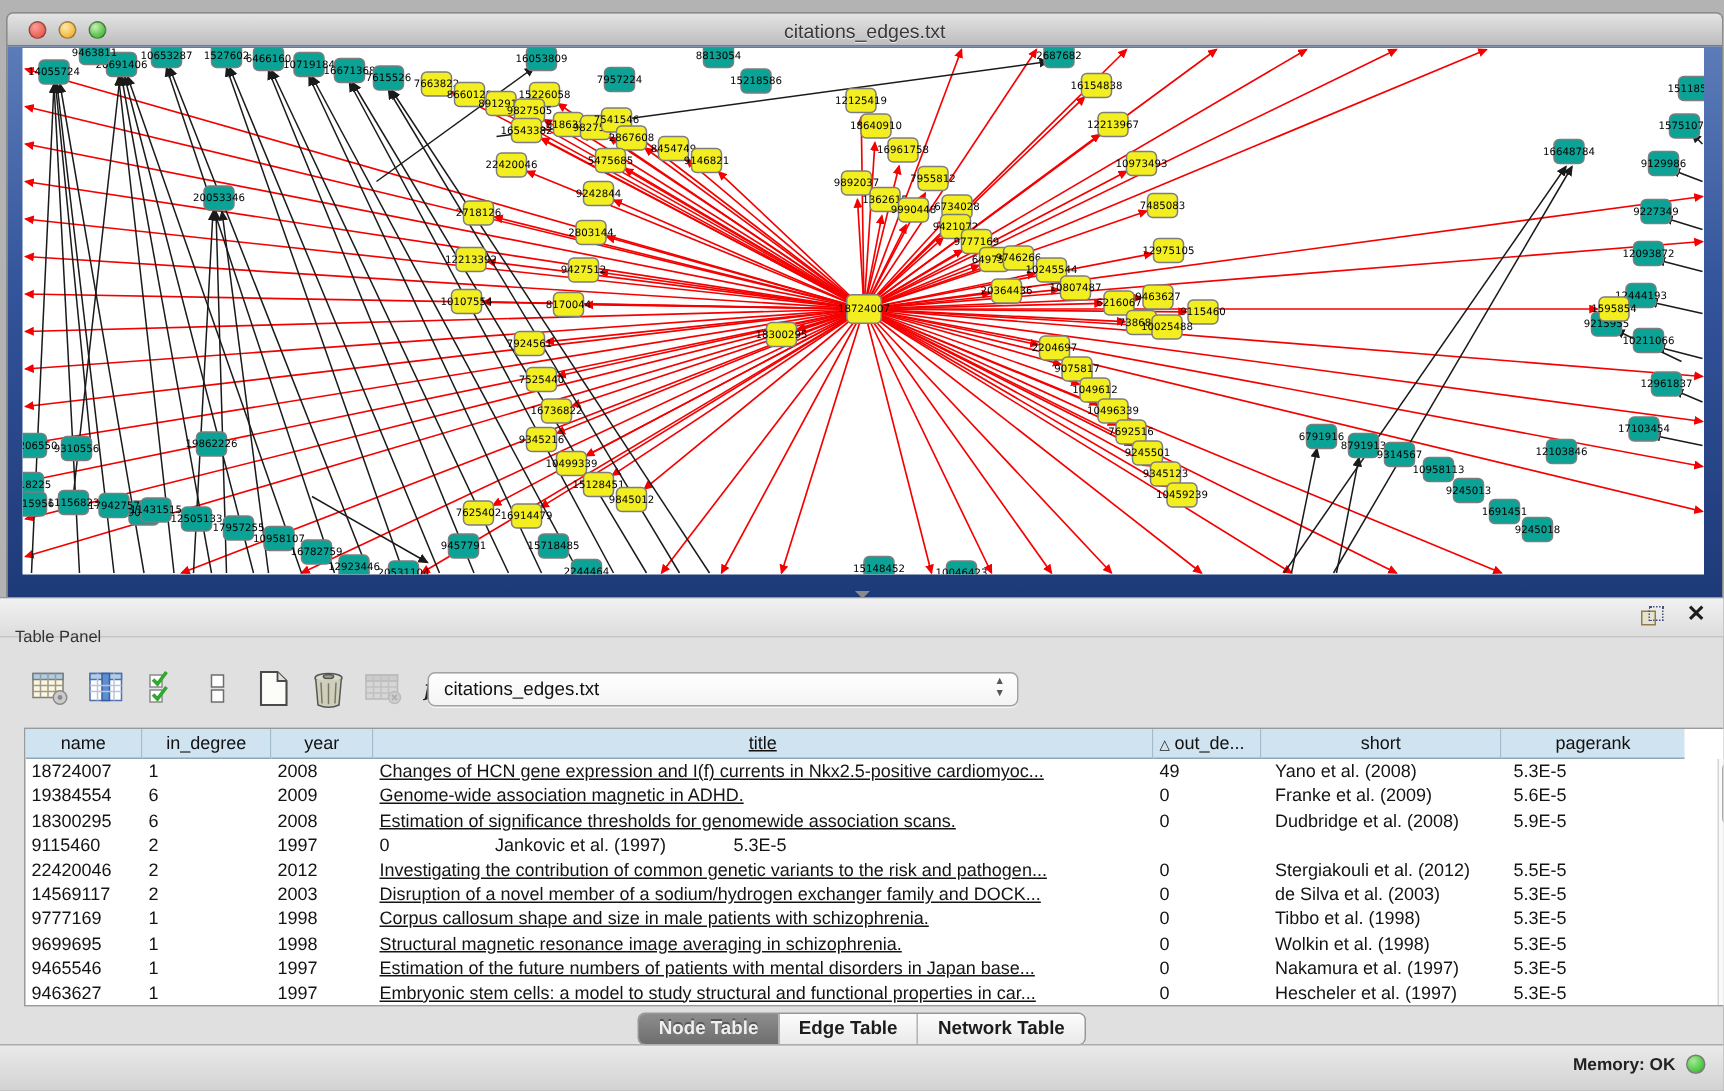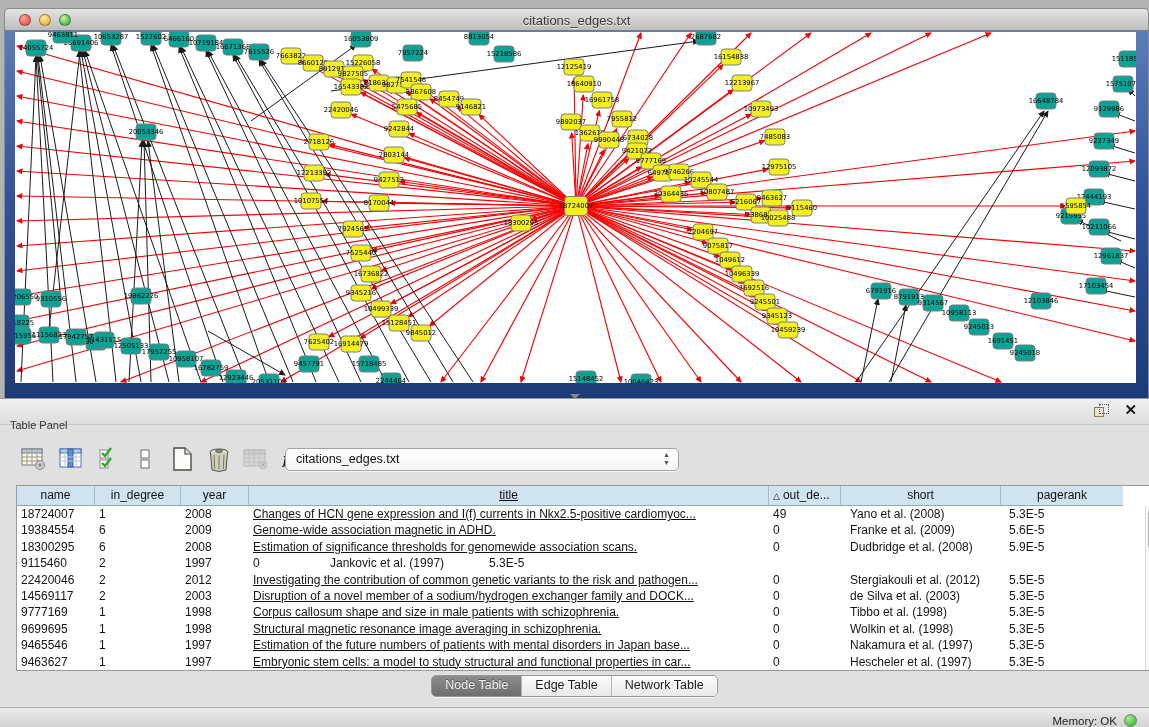--- a/index.html
+++ b/index.html
@@ -51,27 +51,27 @@
   .th:last-child{border-right:none;}
   .sort-glyph{font-size:9px;color:#222;margin-right:3px;}
   .c0{width:78px;}.c1{width:86px;}.c2{width:68px;}.c3{width:520px;text-decoration:underline;}.c4{width:72px;}.c5{width:160px;}.c6{width:122px;}
   #tbody{position:absolute;left:0;top:20px;right:14px;bottom:0;}
   .tr{display:flex;height:16.4px;}
   .td{font-size:12px;color:#141414;line-height:16px;white-space:nowrap;overflow:hidden;box-sizing:border-box;padding-left:4px;}
   .td.c5{padding-left:9px;}.td.c6{padding-left:8px;}
   #vscroll{position:absolute;right:0;top:20px;bottom:0;width:14px;background:#fafafa;border-left:1px solid #d6d6d6;box-sizing:border-box;}
   #vthumb{position:absolute;left:2px;top:2px;width:9px;height:42px;border-radius:5px;background:linear-gradient(90deg,#cdcdcd,#b6b6b6);border:1px solid #ababab;box-sizing:border-box;}
 
-  #tabs{position:absolute;left:0;right:0;top:276px;display:flex;justify-content:center;}
+  #tabs{position:absolute;left:0;right:0;top:276px;display:flex;justify-content:center;font-weight:bold;}
   #seg{display:flex;border:1px solid #979797;border-radius:5px;overflow:hidden;height:20px;box-shadow:0 1px 0 rgba(255,255,255,.6);}
   .seg-btn{padding:0 13px;font-size:12.5px;line-height:19px;background:linear-gradient(#fdfdfd,#e9e9e9);color:#1c1c1c;border-right:1px solid #b5b5b5;}
   .seg-btn:last-child{border-right:none;}
   .seg-btn.selected{background:linear-gradient(#8d8d8d,#6e6e6e);color:#efefef;text-shadow:0 -1px 0 #555;}
 
-  #statusbar{position:absolute;left:0;bottom:0;width:1149px;height:20px;background:linear-gradient(#eaeaea,#d2d2d2);border-top:1px solid #adadad;box-sizing:border-box;}
+  #statusbar{position:absolute;left:0;bottom:0;width:1149px;height:31px;background:linear-gradient(#eaeaea,#d2d2d2);border-top:1px solid #adadad;box-sizing:border-box;font-weight:bold;}
   #mem-label{position:absolute;right:32px;top:7px;font-size:11.5px;color:#222;}
   #mem-dot{position:absolute;right:12px;top:6px;width:13px;height:13px;border-radius:50%;box-sizing:border-box;
     background:radial-gradient(circle at 35% 30%,#a6e996,#4cc944 65%,#36a531);border:1px solid #7a7a7a;}
 </style>
 </head>
 <body>
 
 <div id="net-window">
   <div id="titlebar">
     <div class="lights">

